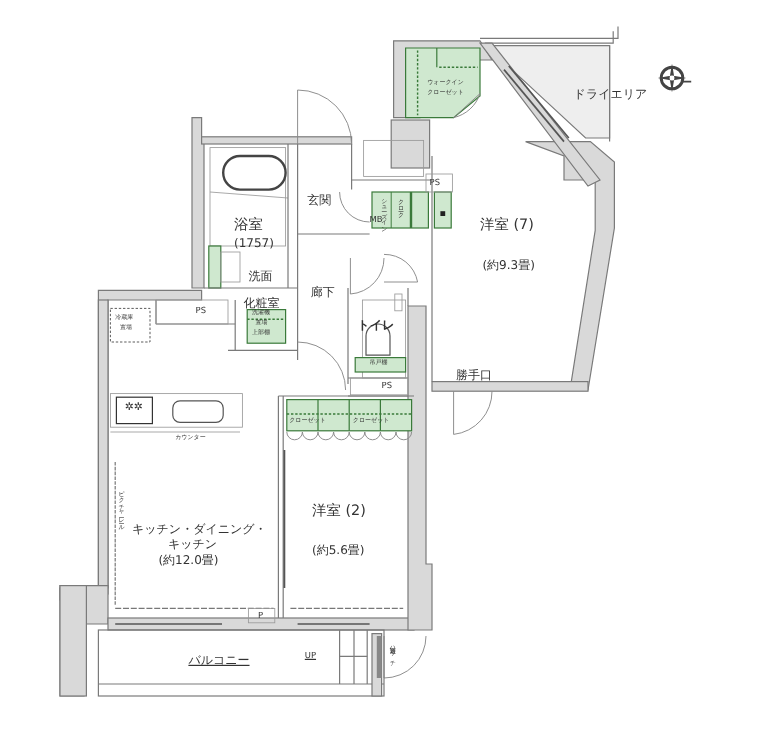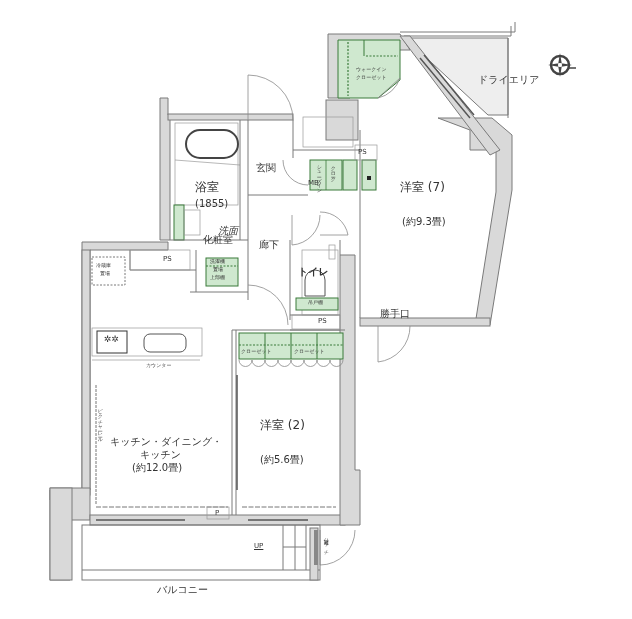--- a/index.html
+++ b/index.html
@@ -187,27 +187,27 @@
   </g>
 </svg>
 
 <div class="lbl lbl-md" style="left:478px;top:62px;">ドライエリア</div>
 <div class="lbl lbl-xs" style="left:356px;top:66px;">ウォークイン</div>
 <div class="lbl lbl-xs" style="left:356px;top:74px;">クローゼット</div>
 <div class="lbl lbl-sm" style="left:308px;top:145px;margin-top:34px;">MB</div>
 <div class="lbl lbl-sm" style="left:358px;top:148px;">PS</div>
 <div class="lbl lbl-md" style="left:256px;top:150px;">玄関</div>
 <div class="lbl lbl-lg" style="left:195px;top:180px;">浴室</div>
-<div class="lbl lbl-md" style="left:195px;top:186px;">(1855)</div>
+<div class="lbl lbl-md" style="left:195px;top:186px;">(1757)</div>
 <div class="lbl lbl-xs vert" style="left:316px;top:162px;">シューズイン</div>
 <div class="lbl lbl-xs vert" style="left:330px;top:162px;">クローク</div>
 <div class="lbl lbl-lg" style="left:400px;top:180px;">洋室 (7)</div>
 <div class="lbl lbl-md" style="left:402px;top:204px;">(約9.3畳)</div>
-<div class="lbl lbl-md" style="left:218px;top:213px;font-style:italic;">洗面</div>
-<div class="lbl lbl-md" style="left:203px;top:222px;">化粧室</div>
+<div class="lbl lbl-md" style="left:207px;top:213px;">洗面</div>
+<div class="lbl lbl-md" style="left:203px;top:236px;">化粧室</div>
 <div class="lbl lbl-md" style="left:259px;top:227px;font-family:Liberation Serif, serif;">廊下</div>
 <div class="lbl lbl-md" style="left:298px;top:254px;font-weight:bold;">トイレ</div>
 <div class="lbl lbl-sm" style="left:163px;top:255px;">PS</div>
 <div class="lbl lbl-xs" style="left:96px;top:262px;">冷蔵庫</div>
 <div class="lbl lbl-xs" style="left:100px;top:270px;">置場</div>
 <div class="lbl lbl-xs" style="left:210px;top:258px;">洗濯機</div>
 <div class="lbl lbl-xs" style="left:213px;top:266px;">置場</div>
 <div class="lbl lbl-xs" style="left:210px;top:274px;">上部棚</div>
 <div class="lbl lbl-xs" style="left:308px;top:299px;">吊戸棚</div>
 <div class="lbl lbl-md" style="left:380px;top:296px;">勝手口</div>
@@ -215,15 +215,15 @@
 <div class="lbl lbl-xs" style="left:241px;top:348px;">クローゼット</div>
 <div class="lbl lbl-xs" style="left:294px;top:348px;">クローゼット</div>
 <div class="lbl lbl-xs" style="left:146px;top:362px;">カウンター</div>
 <div class="lbl lbl-xs vert" style="left:97px;top:405px;">ピクチャーレール</div>
 <div class="lbl lbl-md" style="left:110px;top:424px;">キッチン・ダイニング・</div>
 <div class="lbl lbl-md" style="left:140px;top:437px;font-family:Liberation Serif, serif;">キッチン</div>
 <div class="lbl lbl-md" style="left:132px;top:450px;">(約12.0畳)</div>
 <div class="lbl lbl-lg" style="left:260px;top:418px;">洋室 (2)</div>
 <div class="lbl lbl-md" style="left:260px;top:442px;">(約5.6畳)</div>
 <div class="lbl lbl-sm" style="left:215px;top:509px;">P</div>
-<div class="lbl lbl-md" style="left:157px;top:572px;">バルコニー</div>
+<div class="lbl lbl-md" style="left:157px;top:533px;text-decoration:underline;">バルコニー</div>
 <div class="lbl lbl-sm" style="left:254px;top:542px;text-decoration:underline;">UP</div>
 <div class="lbl lbl-xs vert" style="left:323px;top:535px;">避難ハッチ</div>
 
 </body></html>

